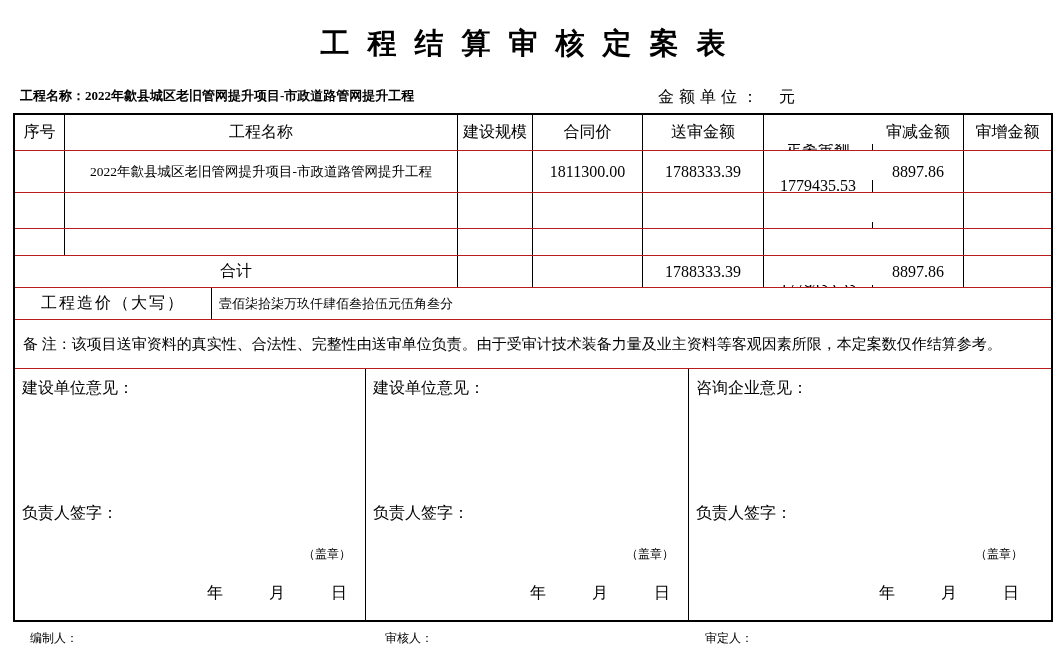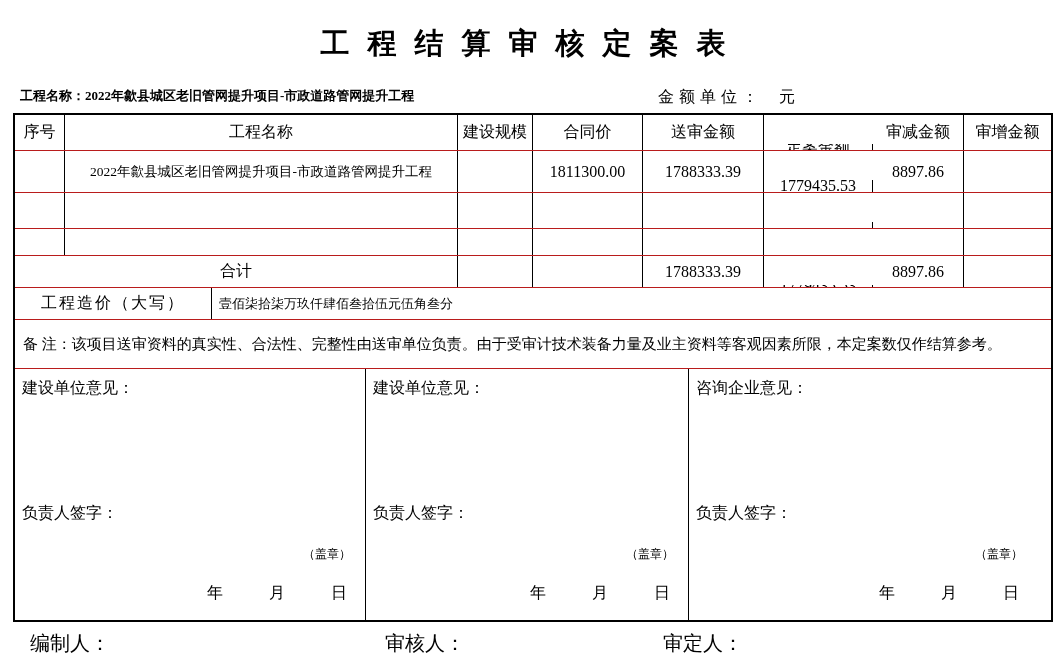--- a/index.html
+++ b/index.html
@@ -66,24 +66,24 @@
 
   .op-cell { position: relative; display: block; }
   .op1 { width: 351px; }
   .op2 { width: 323px; }
   .op3 { width: 348px; text-align: center; }
   .op-title { position: absolute; top: 9px; left: 7px; font-size: 16px; }
   .op-sign { position: absolute; top: 134px; left: 7px; font-size: 16px; }
   .op-seal { position: absolute; top: 177px; right: 14px; font-size: 12px; }
   .op-date { position: absolute; top: 214px; right: 18px; font-size: 16px; display: flex; gap: 46px; }
 
-  .footer-label { position: absolute; top: 630px; font-size: 20px; white-space: nowrap; }
+  .footer-label { position: absolute; top: 630px; font-size: 12px; white-space: nowrap; }
   .f1 { left: 30px; }
   .f2 { left: 385px; }
-  .f3 { left: 663px; font-family: Liberation Serif, serif; }
+  .f3 { left: 705px; font-family: Liberation Serif, serif; }
 </style>
 </head>
 <body>
 
 <div class="page">
 
   <div class="title">工程结算审核定案表</div>
 
   <div class="meta-line">
     <span class="project-label">工程名称：2022年歙县城区老旧管网提升项目-市政道路管网提升工程</span>

